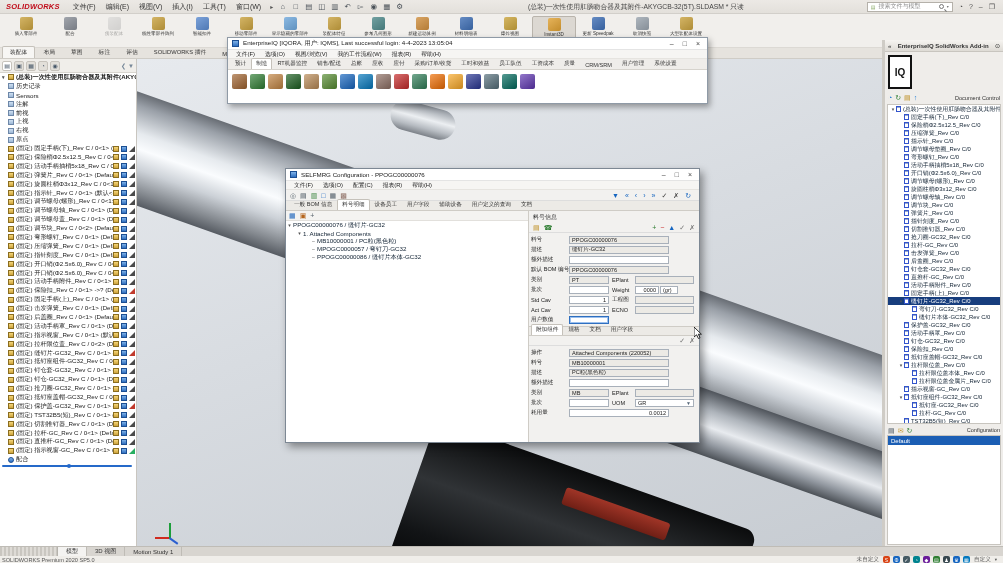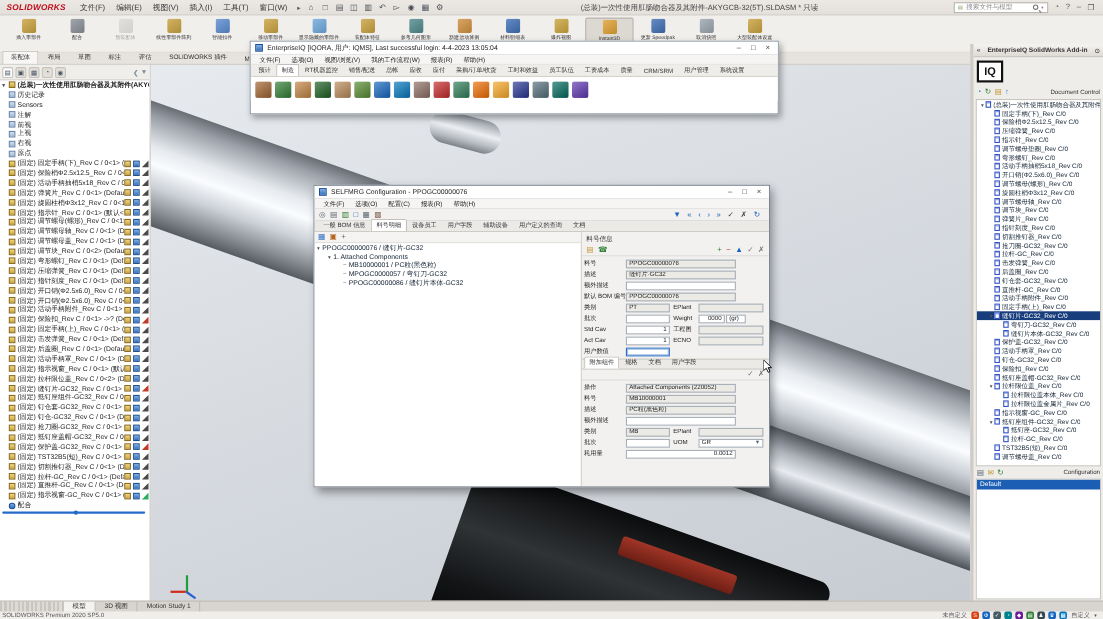--- a/index.html
+++ b/index.html
@@ -100,21 +100,21 @@
   .wNum{width:24px;justify-content:flex-end}
   .wUom{width:18px;margin-left:1px}
   .num{justify-content:flex-end}
   .focused{border:1px solid #2f6fc0;box-shadow:0 0 0 1px #9cc0ee inset}
   .sub-tabs{height:10px;display:flex;align-items:flex-end;background:#eceae6;border-bottom:1px solid #cfccc6;border-top:1px solid #cfccc6;margin-top:1px;padding-left:2px}
   .ddl-arrow{margin-left:auto;color:#567;font-size:5px}
   
   #addin{left:882px;top:40px;width:121px;height:507px;background:#efedea;border-left:3px solid #cfccc6;z-index:4;display:flex;flex-direction:column;overflow:hidden}
   .ad-head{height:12px;display:flex;align-items:center;background:linear-gradient(#f6f4f1,#dedbd5);font-size:6px;padding:0 3px;border-bottom:1px solid #c8c5bf}
   .ad-head .t{flex:1;text-align:center;font-weight:bold;color:#333;overflow:hidden;white-space:nowrap}
-  .iqlogo{width:24px;height:20px;border:2px solid #111;font-weight:bold;font-size:10px;display:flex;align-items:center;justify-content:center;margin:3px;background:#fff;color:#111}
+  .iqlogo{width:24px;height:34px;border:2px solid #111;font-weight:bold;font-size:10px;display:flex;align-items:center;justify-content:center;margin:3px;background:#fff;color:#111}
   .ad-tools{height:11px;display:flex;align-items:center;gap:3px;padding:0 3px;font-size:6px}
   .ad-tools .hd{margin-left:auto;font-size:5.6px;color:#333;overflow:hidden;white-space:nowrap}
   .gicon{font-size:7px;line-height:7px;color:var(--c,#456)}
   .ad-tree{flex:1;background:#fff;border:1px solid #c8c5bf;margin:1px 2px;overflow:hidden}
   .arow{display:flex;align-items:center;height:8px;font-size:5.9px;white-space:nowrap;overflow:hidden;color:#123}
   .arow::before{content:"";width:6px;flex:none;font-size:5px;color:#555;text-align:center}
   .arow.exp::before{content:"▾"}
   .adoc{width:5px;height:6px;background:#fff;border:1px solid #35c;flex:none;margin-right:2px;box-shadow:inset 0 1px 0 #9ac}
   .arow.selected{background:#173d7d;color:#fff}
   .cfg-head{height:10px;display:flex;align-items:center;gap:3px;padding:0 3px;font-size:6px}

